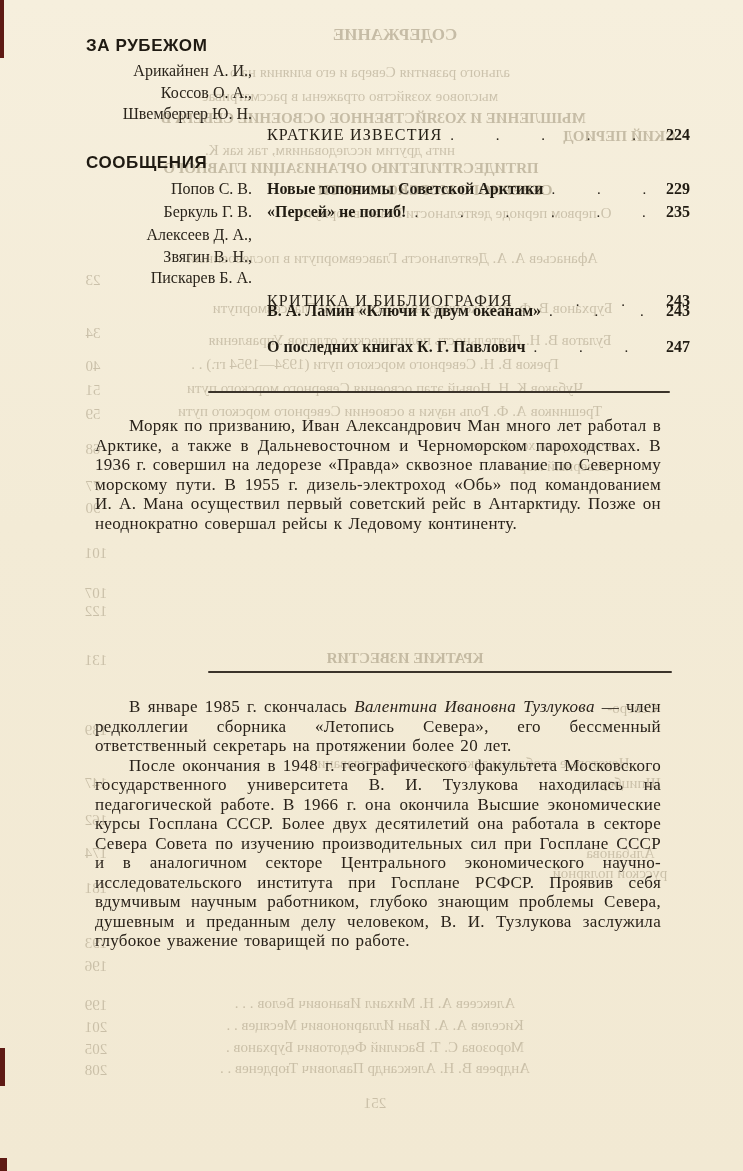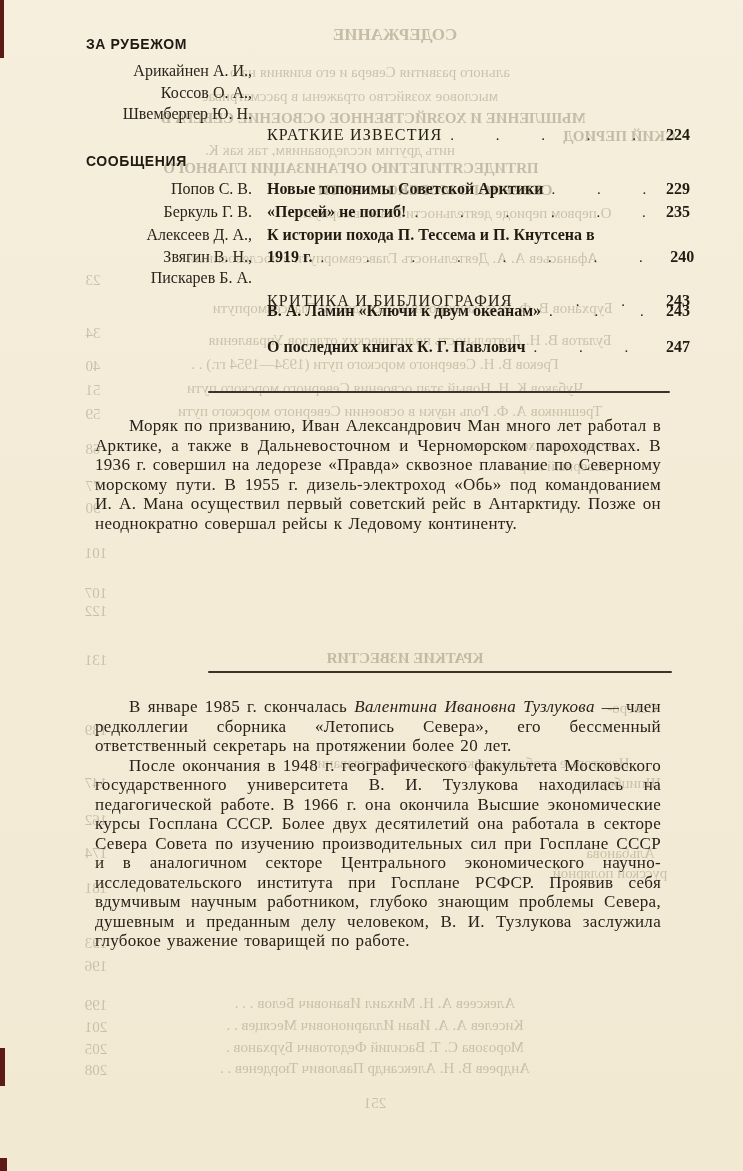--- a/index.html
+++ b/index.html
@@ -16,21 +16,21 @@
     color:#8f8267;opacity:.40;font-size:15px;line-height:17px;
     text-align:center;white-space:nowrap;overflow:hidden;
     font-family:"Liberation Serif",serif;
   }
   .ghost.gb{font-weight:bold;opacity:.46;}
   
   .artifact{position:absolute;background:#5e1a14;}
   
   .sec-header{
     position:absolute;font-family:"Liberation Sans",sans-serif;
-    font-weight:bold;font-size:14px;letter-spacing:.6px;color:#1f1a12;
+    font-weight:bold;font-size:17px;letter-spacing:.6px;color:#1f1a12;
   }
   .toc-row{position:absolute;display:flex;align-items:flex-start;}
   .authors{width:152px;text-align:right;font-size:16px;line-height:21.5px;flex:none;color:#2a241b;}
   .t-col{flex:1;margin-left:15px;}
   .t-line{display:flex;align-items:baseline;font-size:16px;line-height:21.5px;}
   .t-title{font-weight:bold;color:#211c13;}
   .t-caps{letter-spacing:1.2px;color:#262017;}
   .leader{
     flex:1;text-align:right;white-space:nowrap;overflow:hidden;
     letter-spacing:19px;padding:0 10px 0 8px;color:#2b251c;font-size:15px;
@@ -147,30 +147,20 @@
       </div>
     </div>
   </div>
 
   <div class="toc-row" style="left:100px;top:224px;width:590px;">
     <div class="authors">
       <div>Алексеев Д. А.,</div>
       <div>Звягин В. Н.,</div>
       <div>Пискарев Б. А.</div>
     </div>
-    <div class="t-col">
-      <div class="t-line">
-        <span class="t-title">К истории похода П. Тессема и П. Кнутсена в</span>
-      </div>
-      <div class="t-line">
-        <span class="t-title">1919 г.</span>
-        <span class="leader">. . . . . . . .</span>
-        <span class="pagenum">240</span>
-      </div>
-    </div>
   </div>
 
   <div class="toc-row" style="left:267px;top:290px;width:423px;">
     <div class="t-col" style="margin-left:0;">
       <div class="t-line">
         <span class="t-caps">КРИТИКА И БИБЛИОГРАФИЯ</span>
         <span class="leader">. .</span>
         <span class="pagenum">243</span>
       </div>
     </div>

